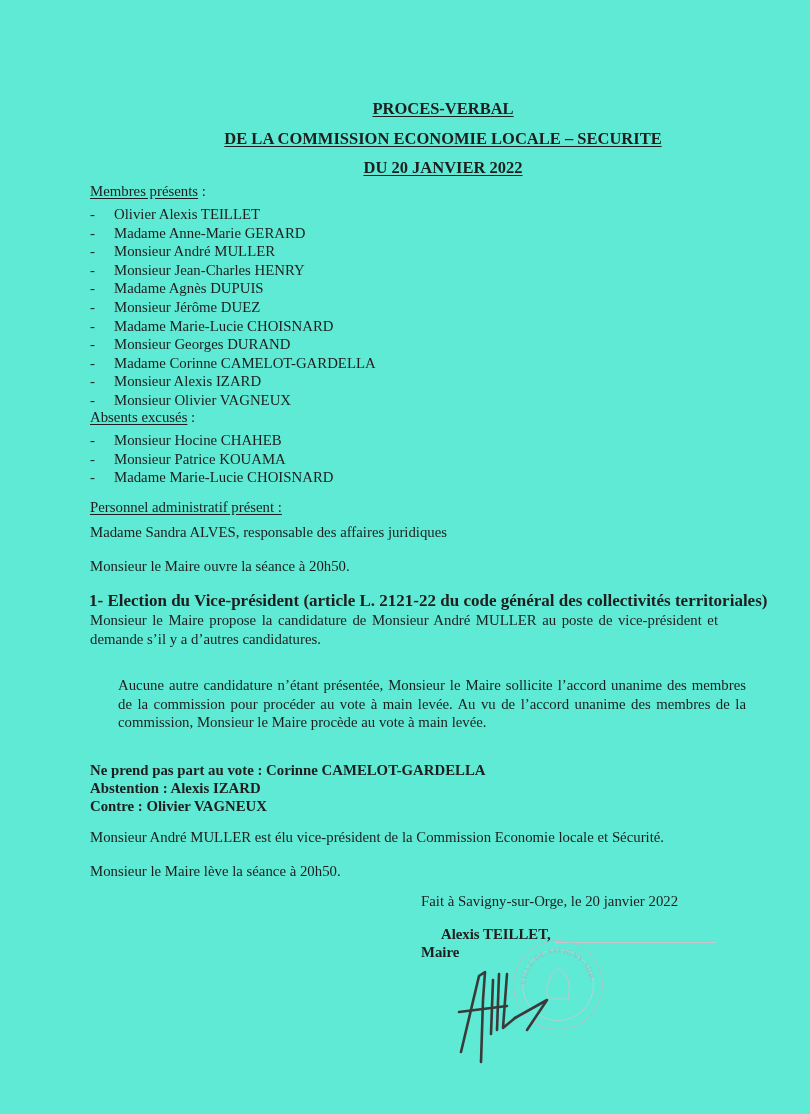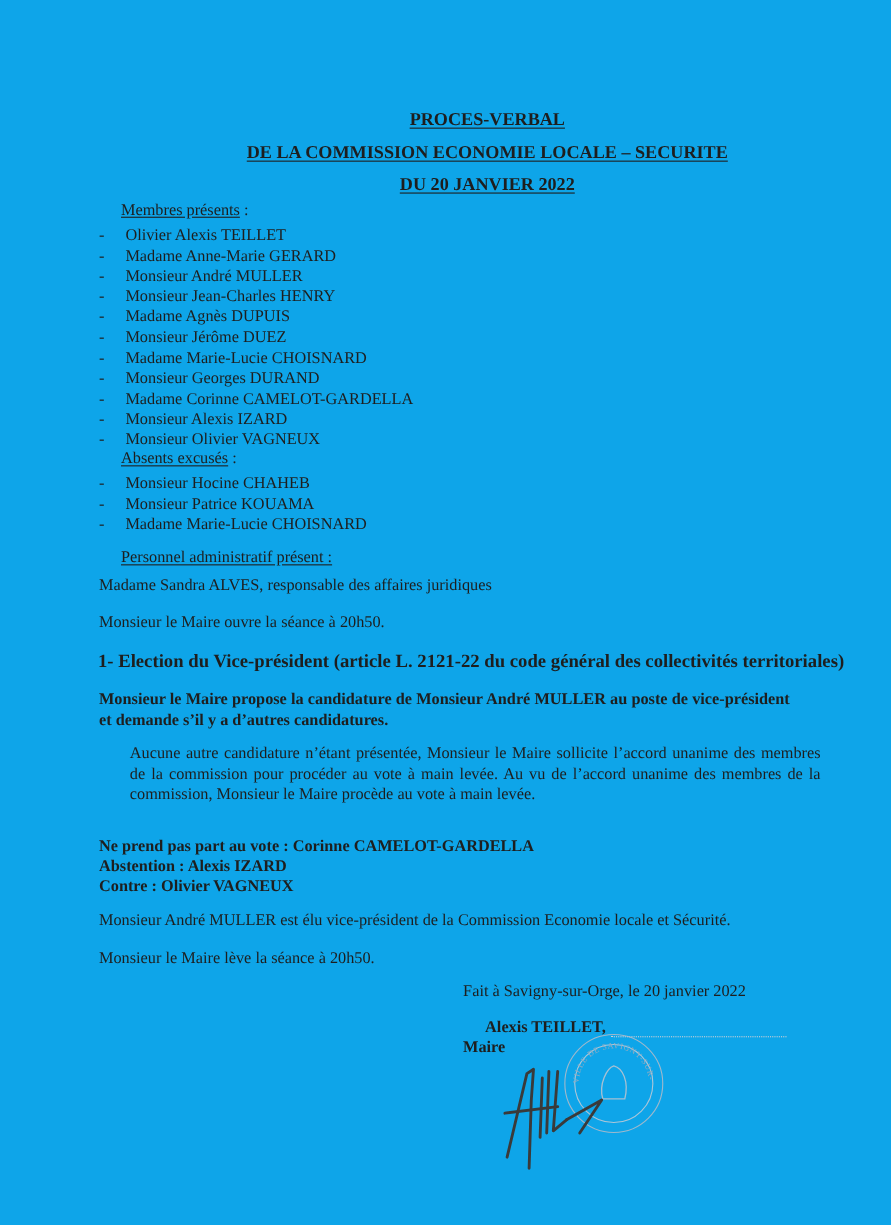--- a/index.html
+++ b/index.html
@@ -1,27 +1,27 @@
 <!DOCTYPE html>
 <html><head>
 <meta charset="utf-8">
 <style>
   html, body { margin: 0; padding: 0; }
   body {
     width: 810px; height: 1114px; background: #fdfdfd; position: relative; overflow: hidden;
     font-family: "Liberation Serif", "DejaVu Serif", serif; color: #1e1e1e;
   }
-  .page { position: absolute; left: 0; top: 0; width: 810px; height: 1114px; background: #0ea5e9; }
+  .page { position: absolute; left: 0; top: 0; width: 810px; height: 1114px; background: #5eead4; }
   .abs { position: absolute; white-space: nowrap; }
   .title { font-weight: bold; font-size: 16.5px; text-decoration: underline; text-underline-offset: 2px; left: 0; width: 810px; text-align: center; }
   .t1 { top: 99px; left: 38px; }
   .t2 { top: 129px; left: 38px; }
   .t3 { top: 158px; left: 38px; }
   .body { font-size: 14.8px; }
-  .u { text-decoration: underline; text-underline-offset: 2px; margin-left: 20px; }
+  .u { text-decoration: underline; text-underline-offset: 2px; }
   .list { position: absolute; left: 90px; margin: 0; padding: 0; list-style: none; font-size: 14.8px; }
   .list li { height: 18.6px; line-height: 18.6px; position: relative; padding-left: 24px; }
   .list li .dash { position: absolute; left: 0; top: 0; }
   .bold { font-weight: bold; }
   .para { position: absolute; left: 90px; width: 628px; font-size: 14.8px; line-height: 18.6px; text-align: justify; }
   .stamp { position: absolute; left: 513px; top: 940px; width: 88px; height: 88px; border-radius: 50%; border: 1.5px solid #b9bcc7; opacity: 0.85; }
   .stamp-inner { position: absolute; left: 8px; top: 8px; width: 70px; height: 70px; border-radius: 50%; border: 1px solid #c9ccd5; }
   .rule { position: absolute; left: 555px; top: 942px; width: 160px; height: 0; border-top: 1px dotted #cfd1d6; }
 </style>
 </head>
@@ -61,21 +61,21 @@
     <li><span class="dash">-</span><span>Madame Marie-Lucie CHOISNARD</span></li>
   </ul>
 
   <div class="abs body u" style="left:90px; top:499px;">Personnel administratif présent :</div>
   <div class="abs body" style="left:90px; top:524px;">Madame Sandra ALVES, responsable des affaires juridiques</div>
 
   <div class="abs body" style="left:90px; top:558px;">Monsieur le Maire ouvre la séance à 20h50.</div>
 
   <div class="abs body bold" style="left:89px; top:591px; font-size:17px;">1- Election du Vice-président (article L. 2121-22 du code général des collectivités territoriales)</div>
 
-  <div class="para" style="top:627px;font-weight:bold;">Monsieur le Maire propose la candidature de Monsieur André MULLER au poste de vice-président et demande s’il y a d’autres candidatures.</div>
+  <div class="para" style="top:611px;">Monsieur le Maire propose la candidature de Monsieur André MULLER au poste de vice-président et demande s’il y a d’autres candidatures.</div>
 
   <div class="para" style="top:676px;margin-left:28px;">Aucune autre candidature n’étant présentée, Monsieur le Maire sollicite l’accord unanime des membres de la commission pour procéder au vote à main levée. Au vu de l’accord unanime des membres de la commission, Monsieur le Maire procède au vote à main levée.</div>
 
   <div class="abs body bold" style="left:90px; top:762px;">Ne prend pas part au vote : Corinne CAMELOT-GARDELLA</div>
   <div class="abs body bold" style="left:90px; top:780px;">Abstention : Alexis IZARD</div>
   <div class="abs body bold" style="left:90px; top:798px;">Contre : Olivier VAGNEUX</div>
 
   <div class="abs body" style="left:90px; top:829px;">Monsieur André MULLER est élu vice-président de la Commission Economie locale et Sécurité.</div>
 
   <div class="abs body" style="left:90px; top:863px;">Monsieur le Maire lève la séance à 20h50.</div>

